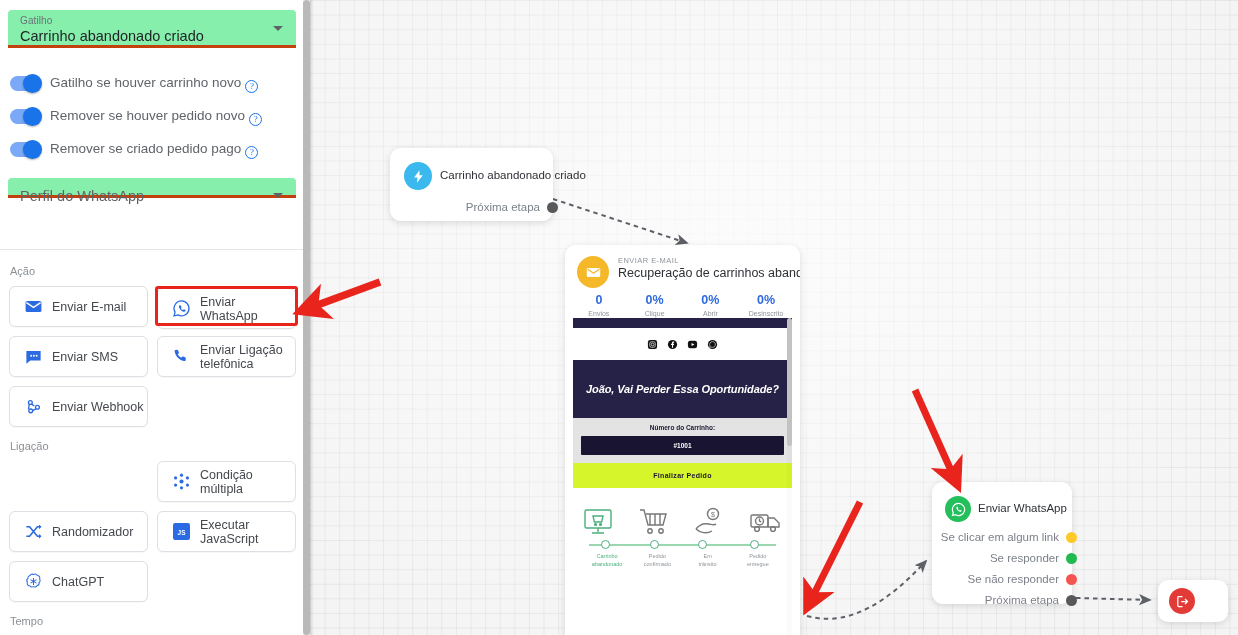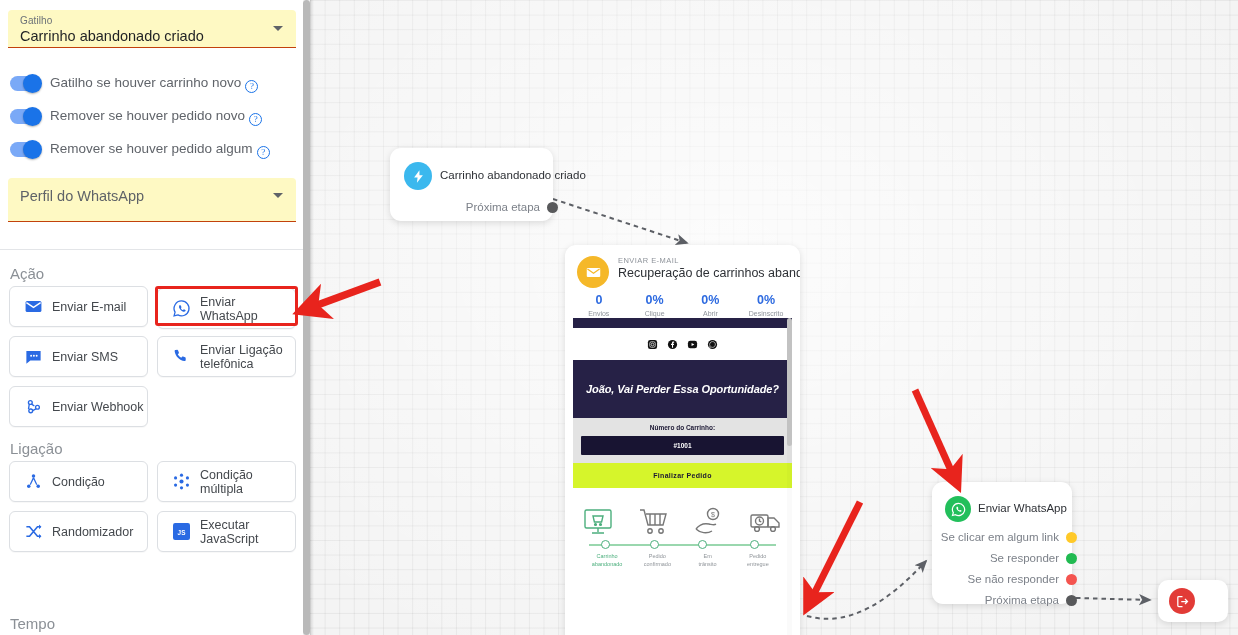--- a/index.html
+++ b/index.html
@@ -30,23 +30,23 @@
   }
   #canvas-left-shadow {
     position: absolute; left: 310px; top: 0;
     width: 4px; height: 635px;
     background: linear-gradient(to right, rgba(0,0,0,0.13), rgba(0,0,0,0));
     z-index: 5; pointer-events: none;
   }
 
   .select-box {
     position: absolute;
-    background: #fef9c3;
+    background: #86efac;
     border-radius: 4px 4px 0 0;
-    border-bottom: 1px solid #c2410c;
+    border-bottom: 3px solid #c2410c;
   }
   .select-label {
     position: absolute; left: 12px; top: 5px;
     font-size: 10px; color: #6b7177; letter-spacing: .1px;
   }
   .select-value {
     position: absolute; left: 12px; font-size: 14.5px; color: #1f2124;
   }
   .caret {
     position: absolute; right: 13px;
@@ -80,21 +80,21 @@
     font-size: 9px; line-height: 11px; text-align: center;
     font-family: "Liberation Serif", serif;
   }
 
   .sidebar-divider {
     position: absolute; left: 0; width: 303px; height: 1px;
     background: #e3e5e8;
   }
   .section-caption {
     position: absolute; left: 10px;
-    font-size: 15px; color: #8b9096;
+    font-size: 11px; color: #8b9096;
   }
 
   .act-card {
     position: absolute;
     height: 41px;
     background: #fff;
     border: 1px solid #dcdfe3;
     border-radius: 6px;
     box-shadow: 0 1px 1px rgba(0,0,0,0.03);
   }
@@ -309,25 +309,25 @@
         </div>
       <div class="toggle-text">
         <span>Remover se houver pedido novo</span><span class="help-icon">?</span>
       </div>
     </div>
     <div class="toggle-row" style="top:141px;">
       <div class="toggle">
           <div class="knob"></div>
         </div>
       <div class="toggle-text">
-        <span>Remover se houver pedido algum</span><span class="help-icon">?</span>
-      </div>
-    </div>
-
-    <div class="select-box" style="left:8px; top:178px; width:288px; height:44px;">
+        <span>Remover se criado pedido pago</span><span class="help-icon">?</span>
+      </div>
+    </div>
+
+    <div class="select-box" style="left:8px; top:178px; width:288px; height:20px;">
       <div class="select-value" style="top:10px; color:#5f6368;">Perfil do WhatsApp</div>
       <div class="caret" style="top:15px;"></div>
     </div>
 
     <div class="sidebar-divider" style="top:249px;"></div>
 
     <div class="section-caption" style="top:265px;">Ação</div>
 
     <div class="act-card" style="left:9px; top:286px; width:139px;">
       <span class="ic">
@@ -377,31 +377,20 @@
             <circle cx="17" cy="13" r="2.4"></circle>
             <circle cx="8.5" cy="17.5" r="2.4"></circle>
             <path d="M9.6 9l3.5 2.4M15 15.1l-4 2M6.6 9.2l-.9 6"></path>
           </svg>
       </span>
       <span class="lbl">Enviar Webhook</span>
     </div>
 
     <div class="section-caption" style="top:440px;">Ligação</div>
 
-    <div class="act-card" style="left:9px; top:461px; width:139px;">
-      <span class="ic">
-        <svg width="19" height="19" viewBox="0 0 24 24" fill="#2a6ae3">
-            <circle cx="12" cy="5" r="2.2"></circle>
-            <circle cx="6" cy="18" r="2.2"></circle>
-            <circle cx="18" cy="18" r="2.2"></circle>
-            <path d="M11.2 7l-4.2 9h1.7l3.3-7 3.3 7h1.7l-4.2-9z"></path>
-          </svg>
-      </span>
-      <span class="lbl">Condição</span>
-    </div>
 
     <div class="act-card" style="left:157px; top:461px; width:139px;">
       <span class="ic">
         <svg width="19" height="19" viewBox="0 0 24 24" fill="#2a6ae3">
             <circle cx="12" cy="12" r="2.6"></circle>
             <circle cx="12" cy="4" r="2"></circle>
             <circle cx="12" cy="20" r="2"></circle>
             <circle cx="4.5" cy="7.5" r="2"></circle>
             <circle cx="19.5" cy="7.5" r="2"></circle>
             <circle cx="4.5" cy="16.5" r="2"></circle>
@@ -424,20 +413,29 @@
     <div class="act-card" style="left:157px; top:511px; width:139px;">
       <span class="ic">
         <svg width="17" height="17" viewBox="0 0 24 24">
             <rect width="24" height="24" rx="3" fill="#2a6ae3"></rect>
             <text x="12" y="16.5" font-family="Liberation Sans, sans-serif" font-size="9" font-weight="bold" fill="#fff" text-anchor="middle">JS</text>
           </svg>
       </span>
       <span class="lbl">Executar JavaScript</span>
     </div>
 
+    <div class="act-card" style="left:9px; top:561px; width:139px;">
+      <span class="ic">
+        <svg width="19" height="19" viewBox="0 0 24 24" fill="none" stroke="#2a6ae3" stroke-width="1.3">
+          <path d="M12 3.2c1.6-1 3.7-.5 4.7 1.1 1.8-.1 3.3 1.4 3.3 3.2 0 .5-.1 1-.3 1.4 1.1 1.5.8 3.6-.7 4.7.3 1.8-.9 3.4-2.7 3.7-.8 1.6-2.8 2.2-4.3 1.2-1.6 1-3.7.5-4.7-1.1-1.8.1-3.3-1.4-3.3-3.2 0-.5.1-1 .3-1.4-1.1-1.5-.8-3.6.7-4.7-.3-1.8.9-3.4 2.7-3.7.8-1.6 2.8-2.2 4.3-1.2z"></path>
+          <path d="M12 7.5v9M8.2 9.6l7.6 4.4M15.8 9.6l-7.6 4.4"></path>
+        </svg>
+      </span>
+      <span class="lbl">ChatGPT</span>
+    </div>
 
     <div class="section-caption" style="top:615px;">Tempo</div>
   </div>
 
   <div id="highlight-box"></div>
 
   <div id="sidebar-scrollbar">
     <div class="thumb"></div>
   </div>
   <div id="canvas-left-shadow"></div>

